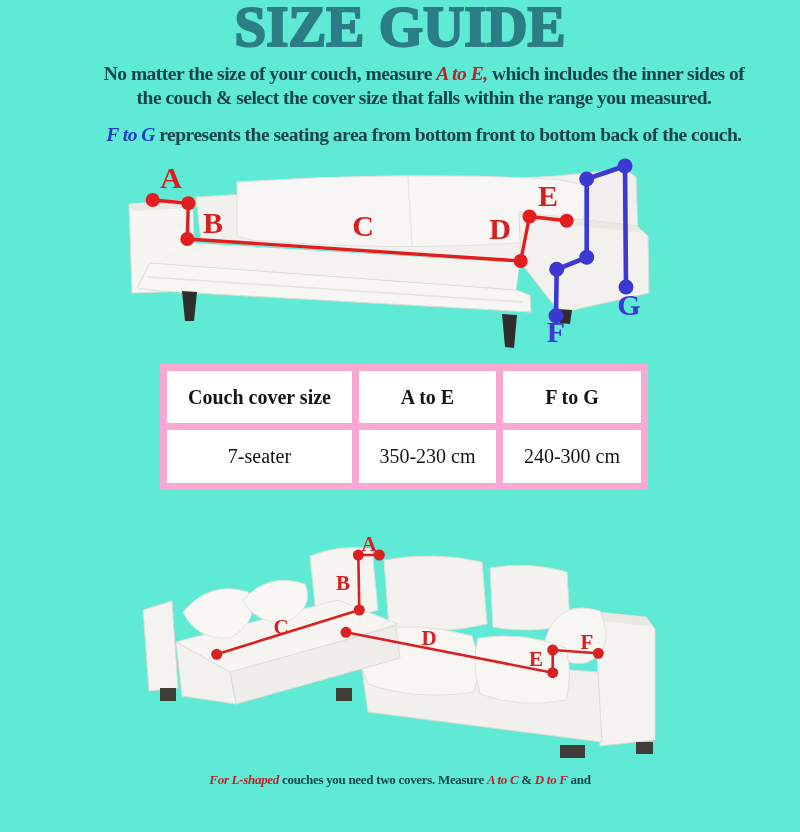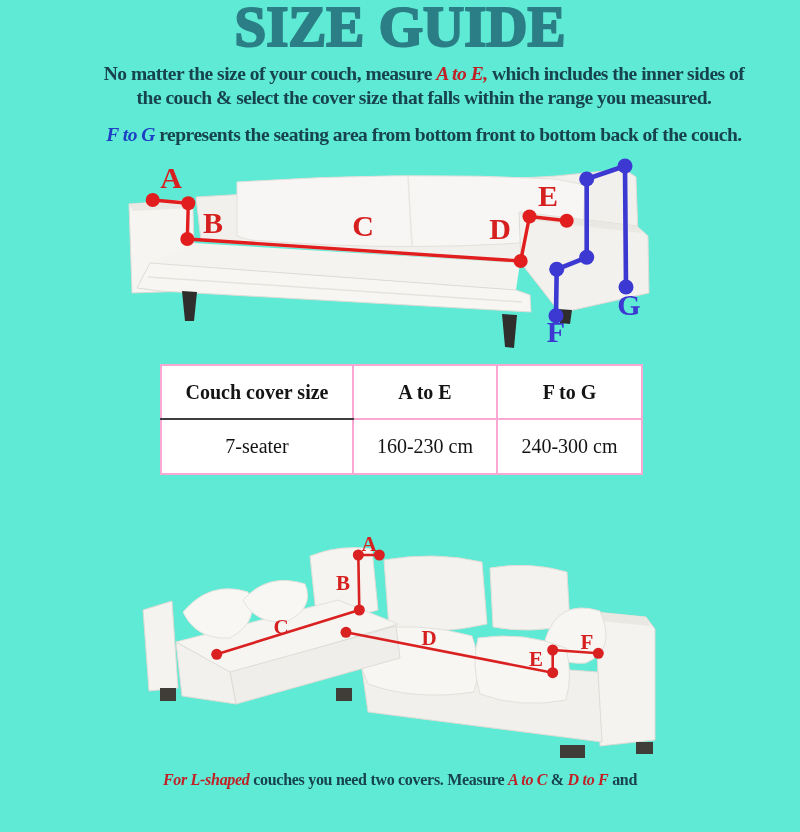--- a/index.html
+++ b/index.html
@@ -12,33 +12,33 @@
   
   #intro{position:absolute;top:62px;left:0;width:800px;text-align:center;
          font-size:19.5px;letter-spacing:-0.5px;font-weight:bold;color:#17434e;line-height:24px;padding-left:24px;}
   #intro .line{white-space:nowrap;}
   #intro .para2{margin-top:13px;}
   .red-em{color:#c02026;font-style:italic;}
   .blue-em{color:#1e3ec4;font-style:italic;}
   
   #size-table{position:absolute;left:160px;top:364px;border-collapse:collapse;
               font-size:20px;color:#141414;background:#fff;}
-  #size-table th,#size-table td{border:2px solid #f9a8d4;text-align:center;padding:12px;}
+  #size-table th,#size-table td{border:7px solid #f9a8d4;text-align:center;padding:12px;}
   #size-table th{font-weight:bold;height:28px;}
   #size-table td{font-weight:normal;height:29px;}
   #size-table th.first{border-bottom:2px solid #3f3f3f;}
   
   .sofa-svg{position:absolute;}
   #sofa1{left:85px;top:150px;}
   #sofa2{left:105px;top:520px;}
   .red-label{font-weight:bold;fill:#d62020;}
   .blue-label{font-weight:bold;fill:#3c38d2;}
   
   #footer{position:absolute;top:768px;left:0;width:800px;text-align:center;
-          font-size:16px;letter-spacing:-0.3px;font-weight:bold;color:#17434e;line-height:24px;}
+          font-size:13px;letter-spacing:-0.3px;font-weight:bold;color:#17434e;line-height:24px;}
   #footer .line{white-space:nowrap;}
 </style>
 </head>
 <body>
 
 <div id="page">
 
   <div id="title">SIZE GUIDE</div>
 
   <div id="intro">
@@ -103,21 +103,21 @@
     <thead>
       <tr>
         <th class="first">Couch cover size</th>
         <th>A to E</th>
         <th>F to G</th>
       </tr>
     </thead>
     <tbody>
       <tr>
         <td>7-seater</td>
-        <td>160-230 cm</td>
+        <td>350-230 cm</td>
         <td>240-300 cm</td>
       </tr>
     </tbody>
   </table>
 
   <svg id="sofa2" class="sofa-svg" width="585" height="255" viewBox="105 520 585 255">
     <g>
       <path d="M310 556 Q340 544 372 549 L378 610 Q345 621 316 614 Z" fill="#f5f4f0" stroke="#e0ded8" stroke-width="1"></path>
       <path d="M384 560 Q435 551 482 562 L487 624 Q435 636 389 628 Z" fill="#f3f2ee" stroke="#e0ded8" stroke-width="1"></path>
       <path d="M490 568 Q530 561 567 572 L570 625 Q530 634 493 627 Z" fill="#f3f2ee" stroke="#e0ded8" stroke-width="1"></path>

